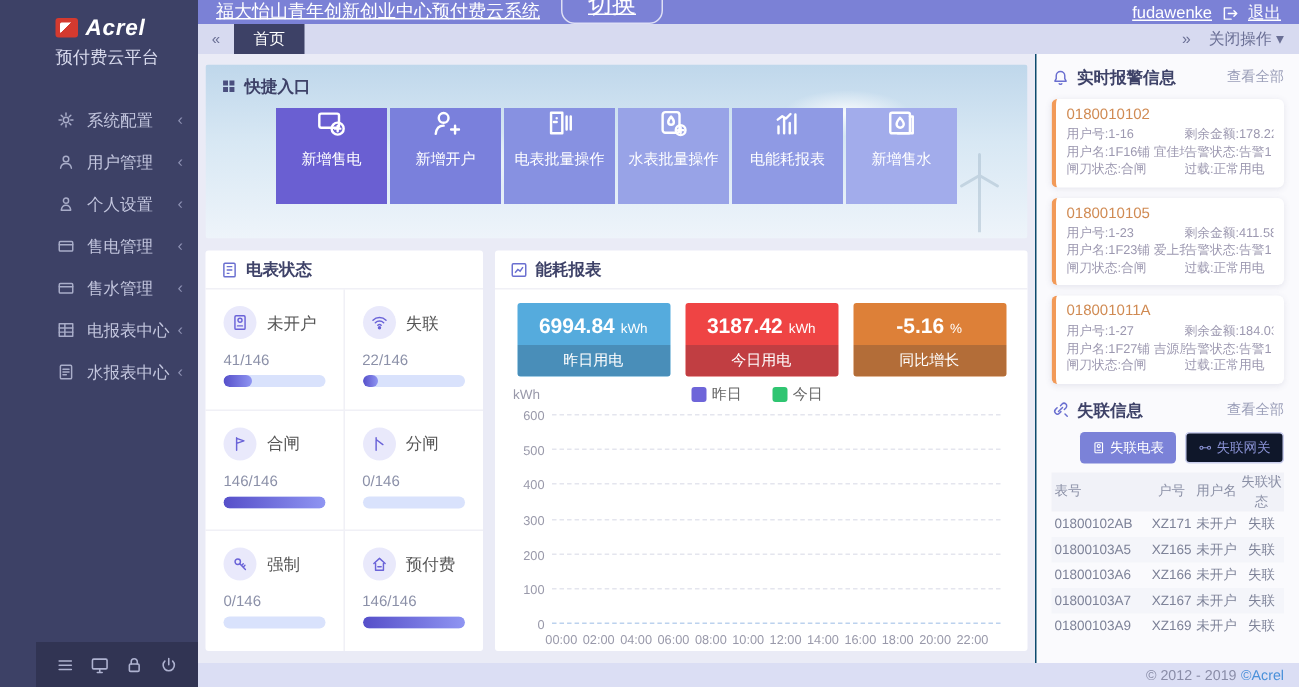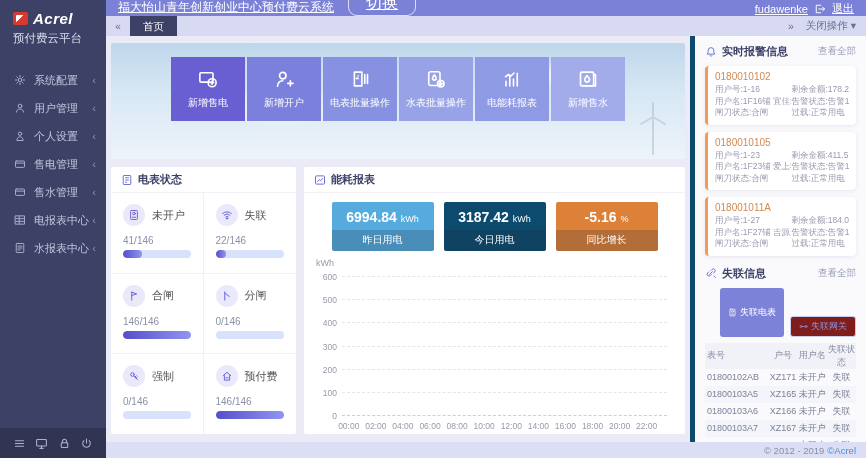--- a/index.html
+++ b/index.html
@@ -2,21 +2,21 @@
 <html><head>
 <meta charset="utf-8">
 <style>
   * { margin:0; padding:0; box-sizing:border-box; font-family:"Liberation Sans",sans-serif; }
   html,body { width:866px; height:458px; overflow:hidden; }
   body { background:#eaebf6; font-size:11px; color:#333; }
   svg { display:block; }
   .app { display:flex; width:866px; height:458px; }
 
   
-  .sidebar { width:106px; background:#3d4166; display:flex; flex-direction:column; flex-shrink:0; }
+  .sidebar { width:132px; background:#3d4166; display:flex; flex-direction:column; flex-shrink:0;padding-left:24px; }
   .logo-area { height:56px; padding:10px 0 0 13px; }
   .logo-row { display:flex; align-items:center; gap:5px; }
   .logo-mark { width:15px; height:13px; background:#d43a2f; border-radius:2px; position:relative; }
   .logo-mark:after { content:""; position:absolute; left:3px; top:3px; width:9px; height:7px;
     background:linear-gradient(135deg,#fff 0 45%,transparent 46%); border-radius:1px; }
   .logo-text { color:#fff; font-size:15px; font-weight:bold; font-style:italic; letter-spacing:.5px; }
   .platform-name { color:#d9dbee; font-size:11.5px; margin-top:4px; }
   .menu { flex:1; padding-top:10px; }
   .menu-item { display:flex; align-items:center; height:28px; padding:0 10px 0 14px; color:#c3c6de; font-size:11px; cursor:pointer; }
   .mi-ic { width:12px; height:12px; margin-right:8px; color:#a9adc9; }
@@ -45,21 +45,21 @@
   .content-left { flex:1; padding:7px 5px 8px 5px; display:flex; flex-direction:column; min-width:0; }
 
   .quick-panel { height:116px; border-radius:2px; padding:7px 10px; position:relative; overflow:hidden; margin-bottom:8px; flex-shrink:0;
     background:
       radial-gradient(60px 22px at 78% 28%, rgba(255,255,255,.85), transparent 70%),
       radial-gradient(90px 30px at 30% 55%, rgba(255,255,255,.7), transparent 70%),
       linear-gradient(180deg,#bfd7eb 0%, #d8e8f4 45%, #eef4fa 100%); }
   .quick-title { display:flex; align-items:center; gap:5px; color:#3e4268; font-weight:bold; font-size:11px; position:relative; z-index:2; }
   .quick-title svg { width:11px; height:11px; color:#4a4f7e; }
   .quick-buttons { display:flex; justify-content:center; gap:2px; margin-top:7px; position:relative; z-index:2; }
-  .quick-btn { width:74px; height:64px; display:flex; flex-direction:column; align-items:center; justify-content:center; gap:7px; color:#fff; font-size:10px; cursor:pointer; }
+  .quick-btn { width:74px; height:64px; display:flex; flex-direction:column; align-items:center; justify-content:flex-start; gap:7px; color:#fff; font-size:10px; cursor:pointer; }
   .quick-btn svg { width:20px; height:20px; }
   .turbine { position:absolute; right:14px; bottom:4px; opacity:.45; z-index:1; color:#9fb6c8; }
 
   .cards-row { flex:1; display:flex; gap:8px; min-height:0; }
   .panel-title { height:26px; display:flex; align-items:center; gap:5px; padding:0 10px; color:#3e4268; font-weight:bold; font-size:11px; border-bottom:1px solid #f0f0f6; flex-shrink:0; }
   .panel-title svg { width:12px; height:12px; color:#6a6fd0; }
 
   .meter-card { width:185px; background:#fff; border-radius:2px; flex-shrink:0; display:flex; flex-direction:column; }
   .meter-grid { flex:1; display:grid; grid-template-columns:1fr 1fr; }
   .meter-cell { padding:11px 12px 0 12px; }
@@ -88,34 +88,34 @@
   .plot { position:absolute; left:30px; right:4px; top:22px; bottom:16px; }
   .gridline { position:absolute; left:0; right:0; border-top:1px dashed #e4e5ee; }
   .gridline.zero { border-top:1px dashed #bcd2ee; }
   .ylab { position:absolute; right:calc(100% + 5px); top:-5px; font-size:8.5px; color:#99a; }
   .bargroup { position:absolute; bottom:0; display:flex; align-items:flex-end; gap:1px; transform:translateX(-50%); }
   .bar { width:4px; border-radius:1.5px 1.5px 0 0; }
   .xlabels { position:absolute; left:30px; right:4px; bottom:0; height:14px; }
   .xlab { position:absolute; transform:translateX(-50%); font-size:8.5px; color:#99a; top:3px; white-space:nowrap; }
 
   
-  .right-panel { width:176px; flex-shrink:0; background:#fafafd; border-left:5px solid #0c4a6e; padding:8px 10px 12px 10px; display:flex; flex-direction:column; overflow:hidden; }
+  .right-panel { width:176px; flex-shrink:0; background:#fafafd; border-left:1px solid #0c4a6e; padding:8px 10px 12px 10px; display:flex; flex-direction:column; overflow:hidden; }
   .sec-head { display:flex; align-items:center; gap:5px; color:#3e4268; font-weight:bold; font-size:11px; flex-shrink:0; }
   .sec-head svg { width:12px; height:12px; color:#6a6fd0; }
   .view-all { margin-left:auto; font-weight:normal; color:#9a9eb8; font-size:9.5px; cursor:pointer; }
   .alert-card { background:#fff; border-radius:4px; border-left:3px solid #f29a58; box-shadow:0 1px 4px rgba(80,80,120,.12); padding:5px 7px 6px; margin-top:7px; cursor:pointer; }
   .alert-id { color:#d08a52; font-size:10px; margin-bottom:2px; }
   .alert-grid { display:grid; grid-template-columns:57% 43%; }
   .alert-grid span { font-size:8.5px; color:#9c98b0; line-height:11.5px; white-space:nowrap; overflow:hidden; }
   .disc-head { margin-top:10px; }
   .disc-btns { display:flex; justify-content:flex-end; gap:6px; margin:7px 0 6px; }
   .disc-btn { display:flex; align-items:center; gap:3px; font-size:9px; padding:3px 8px; border-radius:3px; cursor:pointer; }
   .disc-btn svg { width:9px; height:9px; }
   .disc-btn.active { background:#7b82d8; color:#fff; }
-  .disc-btn.ghost { background:#7f1d1d; color:#8b93d6; border:1px solid #c9cdec;margin-top:28px; }
+  .disc-btn.ghost { background:#0f172a; color:#8b93d6; border:1px solid #c9cdec; }
   .disc-table { width:100%; border-collapse:collapse; font-size:9px; table-layout:fixed; }
   .disc-table th { color:#8a8fa5; font-weight:normal; background:#f1f2f8; height:18px; }
   .disc-table td { color:#7d8298; height:17px; }
   .disc-table th:first-child, .disc-table td:first-child { text-align:left; padding-left:2px; width:42%; }
   .disc-table th:not(:first-child), .disc-table td:not(:first-child) { text-align:center; }
   .disc-table tbody tr:nth-child(even) td { background:#f4f5fa; }
 
   .footer { height:16px; background:#dbdef4; display:flex; align-items:center; justify-content:flex-end; padding-right:10px; font-size:9.5px; color:#8a8da8; flex-shrink:0; }
   .footer .acrel { color:#4a90d9; margin-left:3px; }
 </style>
@@ -253,20 +253,26 @@
         <span class="close-ops">
           <span>关闭操作</span> <span>▾</span>
         </span>
       </div>
     </div>
 
     <div class="content">
       <div class="content-left">
 
         <section class="quick-panel">
+          <div class="quick-title">
+            <svg viewBox="0 0 16 16">
+                <path fill="currentColor" d="M2.5 2.5h4.8v4.8H2.5zM8.7 2.5h4.8v4.8H8.7zM2.5 8.7h4.8v4.8H2.5zM8.7 8.7h4.8v4.8H8.7z"></path>
+              </svg>
+            <span>快捷入口</span>
+          </div>
           <div class="quick-buttons" id="quick-buttons">
               <div class="quick-btn" style="background:#6a5fd2">
     <span>
                   <svg viewBox="0 0 16 16" fill="none" stroke="currentColor" stroke-width="1.3" stroke-linecap="round" stroke-linejoin="round" width="20" height="20">
                     <rect x="1.5" y="3" width="10.5" height="7.5" rx="1"></rect>
                     <circle cx="11.3" cy="11" r="3.2"></circle>
                     <path d="M11.3 9.6v2.8M9.9 11h2.8"></path>
                   </svg>
                 </span>
     <span>新增售电</span>
@@ -431,31 +437,41 @@
                   <rect x="2" y="2.5" width="12" height="11" rx="1"></rect>
                   <path d="M4.5 10.5l2.5-3 2 1.5 2.5-3.5"></path>
                 </svg>
               <span>能耗报表</span>
             </div>
             <div class="stats-row" id="stats-row">
                 <div class="stat-card" style="background:#55abdd">
     <div class="stat-val">6994.84 <span class="stat-unit">kWh</span></div>
     <div class="stat-label">昨日用电</div>
   </div>
-                <div class="stat-card" style="background:#0c4a6e">
+                <div class="stat-card" style="background:#ef4444">
     <div class="stat-val">3187.42 <span class="stat-unit">kWh</span></div>
     <div class="stat-label">今日用电</div>
   </div>
                 <div class="stat-card" style="background:#dd8038">
     <div class="stat-val">-5.16 <span class="stat-unit">%</span></div>
     <div class="stat-label">同比增长</div>
   </div>
               </div>
             <div class="chart-wrap">
               <span class="kwh-label">kWh</span>
+              <div class="legend" id="chart-legend">
+                  <span class="legend-item">
+    <span class="legend-sq" style="background:#6e65d9"></span>
+    <span>昨日</span>
+                  </span>
+                  <span class="legend-item">
+    <span class="legend-sq" style="background:#2fc571"></span>
+    <span>今日</span>
+                  </span>
+                </div>
               <div class="plot" id="chart-plot">
                   <div class="gridline zero" style="bottom:0%">
                     <span class="ylab">0</span>
                   </div>
                   <div class="gridline" style="bottom:16.666666666666664%">
                     <span class="ylab">100</span>
                   </div>
                   <div class="gridline" style="bottom:33.33333333333333%">
                     <span class="ylab">200</span>
                   </div>

